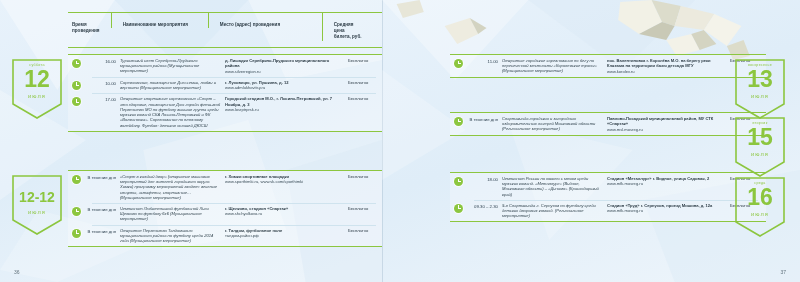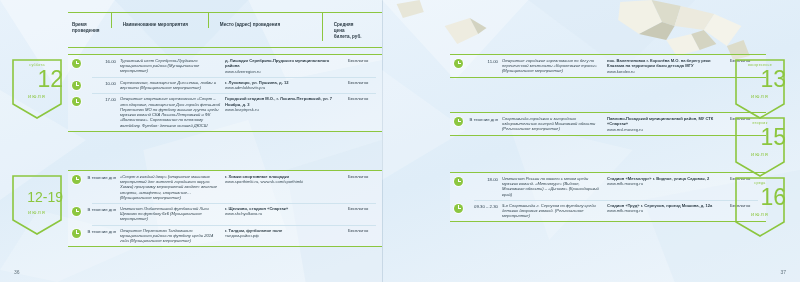--- a/index.html
+++ b/index.html
@@ -53,22 +53,22 @@
            font-weight:bold;padding-right:5px;}
   .t-place .url{font-weight:normal;color:#3a4c57;display:block;}
   .t-price{flex:1;font-size:4.1px;line-height:5.3px;color:#2c3b45;}
 
   
   .badge{position:absolute;width:52px;height:62px;}
   .badge .shape{position:absolute;inset:0;}
   .badge .shape svg{display:block;width:100%;height:100%;}
   .badge .wd{position:absolute;top:5px;left:0;right:0;text-align:center;
              font-size:3.6px;letter-spacing:.3px;color:#8cc63f;}
-  .badge .dnum{position:absolute;top:9px;left:0;right:0;text-align:right;
-               font-size:23px;line-height:25px;color:#8cc63f;font-weight:400;}
+  .badge .dnum{position:absolute;top:9px;left:0;right:0;text-align:center;
+               font-size:23px;line-height:25px;color:#8cc63f;font-weight:700;}
   .badge .dnum.small{font-size:14px;line-height:25px;top:11px;}
   .badge .mon{position:absolute;top:35px;left:0;right:0;text-align:center;
               font-size:5.6px;letter-spacing:1.1px;color:#8cc63f;}
 
   .pageno{position:absolute;bottom:7px;font-size:5px;color:#62737e;}
   .pageno.l{left:14px;}
   .pageno.r{right:14px;}
 </style>
 </head>
 <body>
@@ -166,21 +166,21 @@
           <div class="dnum">12</div>
           <div class="mon">июля</div>
         </div>
         <div class="badge" style="top: 174px; left: 11px;">
           <div class="shape">
             <svg viewBox="0 0 52 62" preserveAspectRatio="none">
               <polygon points="2,2 50,2 50,46 26,60 2,46" fill="none" stroke="#8cc63f" stroke-width="1.6"></polygon>
             </svg>
           </div>
           <div class="wd"></div>
-          <div class="dnum small">12-19</div>
+          <div class="dnum small">12-12</div>
           <div class="mon">июля</div>
         </div>
       </div>
 
     <div class="pageno l">36</div>
   </div>
 
   <div class="page right">
     <div class="facets">
       <svg viewBox="0 0 400 282" preserveAspectRatio="none">

